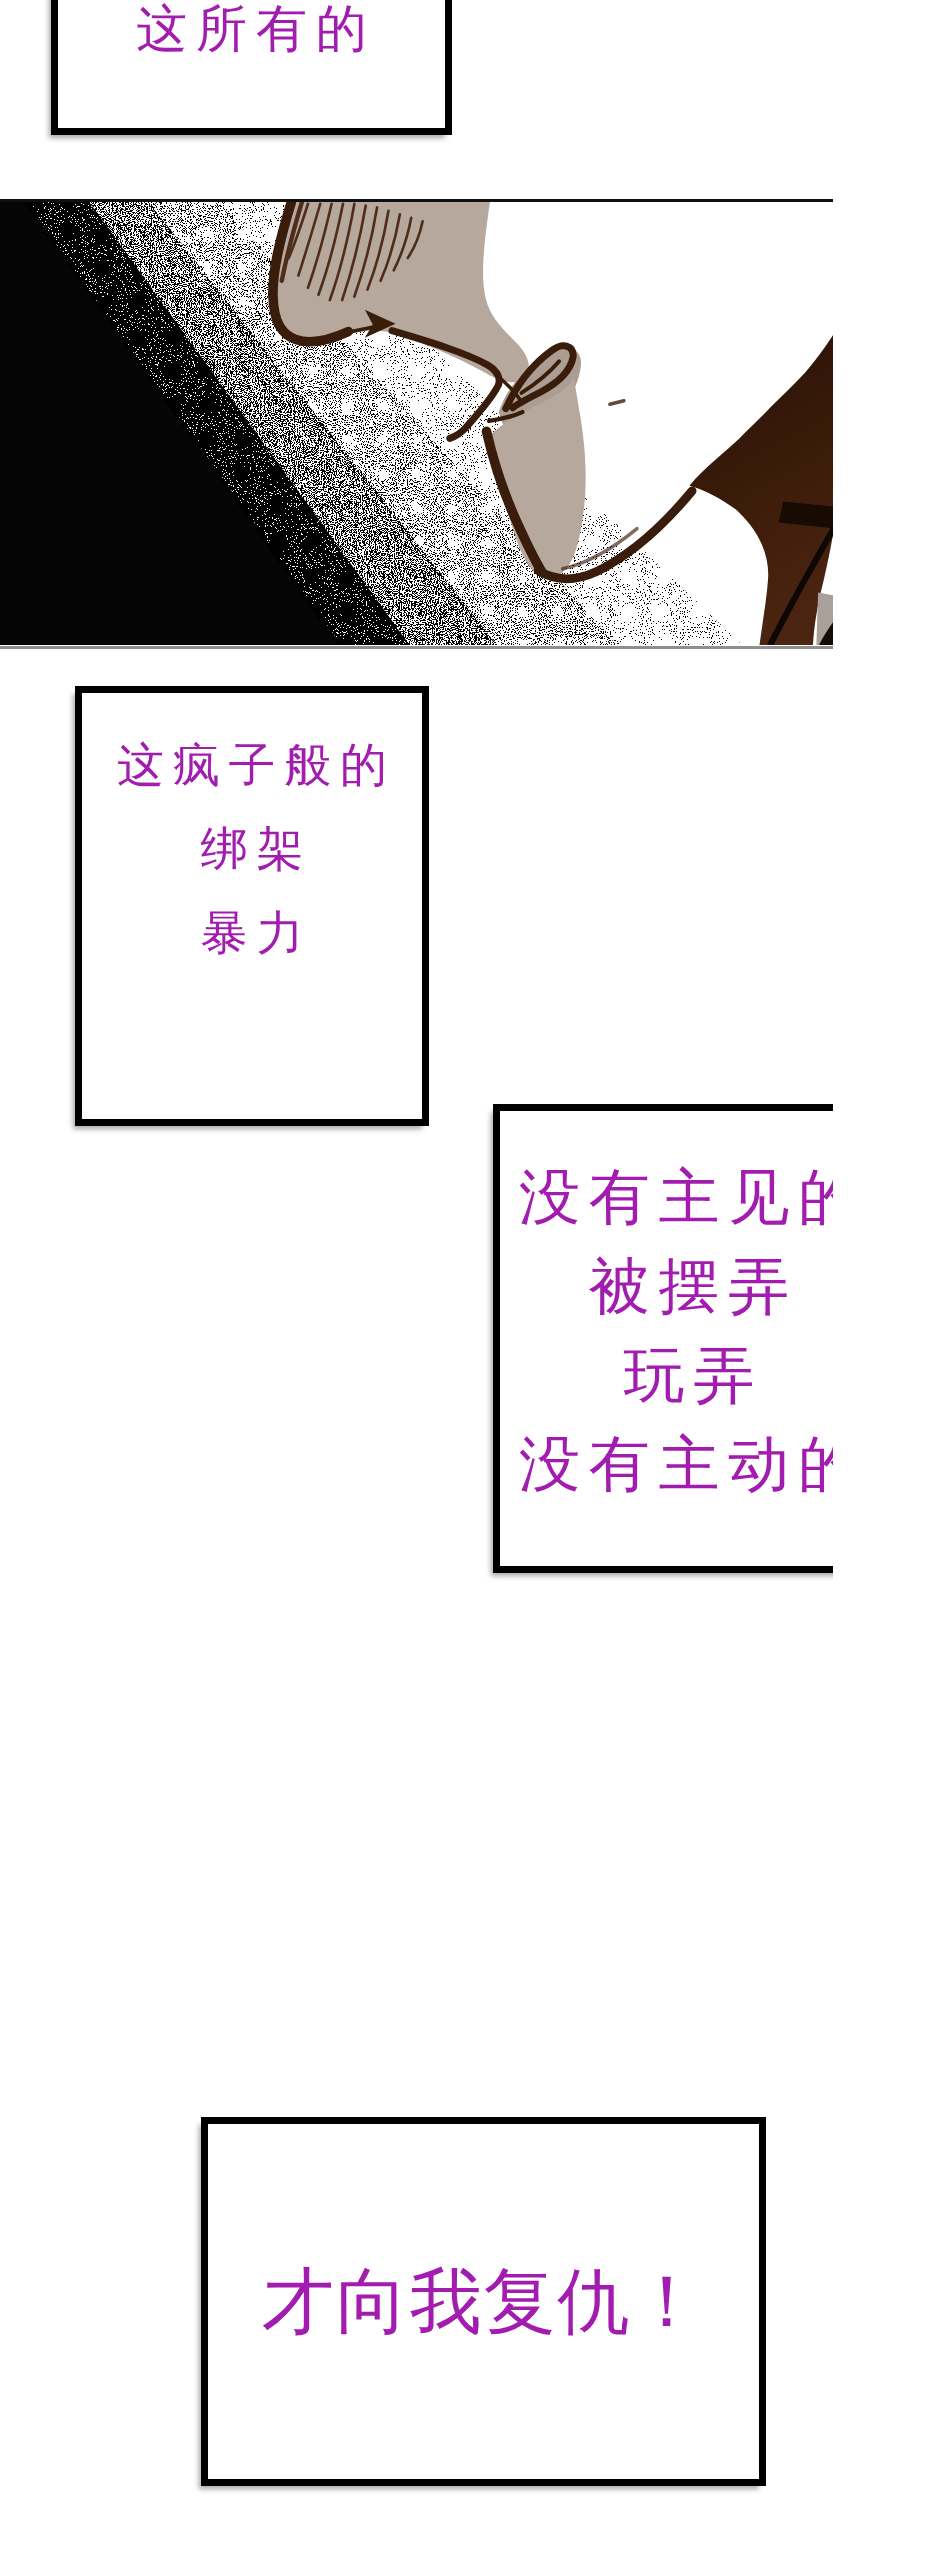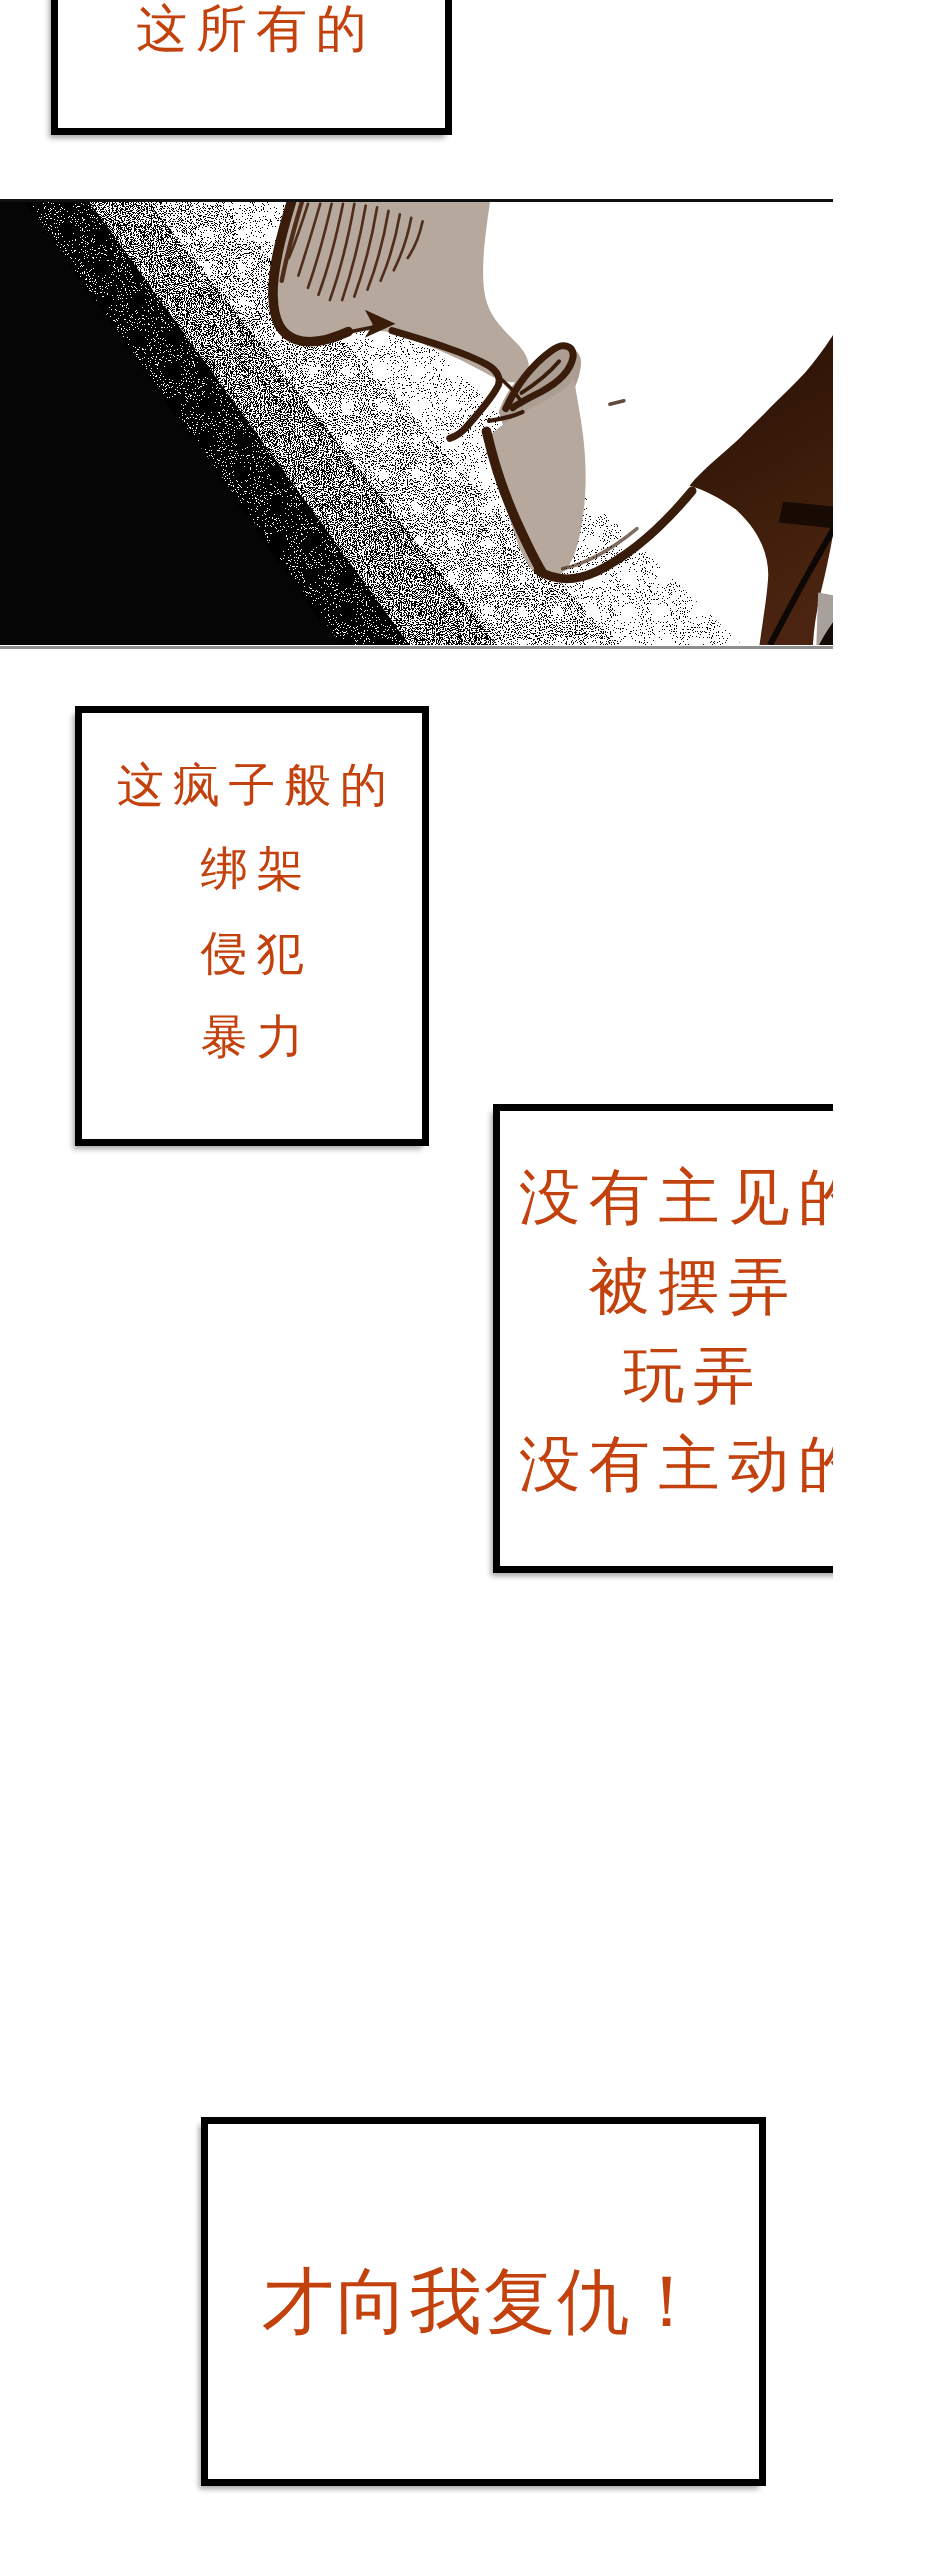--- a/index.html
+++ b/index.html
@@ -1,27 +1,27 @@
 <!DOCTYPE html>
 <html style="font-size:14px"><head>
 <meta charset="utf-8">
 <style>
   html,body{margin:0;padding:0;background:#ffffff;}
   #page{
     position:relative;width:833px;height:2576px;background:#ffffff;overflow:hidden;
-    font-family:"Liberation Sans","DejaVu Sans",sans-serif;color:#c2410c;
+    font-family:"Liberation Sans","DejaVu Sans",sans-serif;color:#a21caf;
   }
   .speech-box{
     position:absolute;background:#ffffff;border:7px solid #000;box-sizing:border-box;
     box-shadow:-4.4px 5.3px 5.3px -2.6px rgba(0,0,0,0.35);
     text-align:center;
   }
   .speech-box .ln{display:block;letter-spacing:8.8px;text-indent:8.8px;}
   #box1{left:51px;top:-72px;width:401px;height:207px;padding-top:67px;font-size:51px;line-height:54px;}
-  #box2{left:75px;top:686px;width:354px;height:440px;padding-top:30px;font-size:47px;line-height:84px;margin-top:20px;}
+  #box2{left:75px;top:686px;width:354px;height:440px;padding-top:30px;font-size:47px;line-height:84px;}
   #box3{left:493px;top:1104px;width:392px;height:469px;padding-top:42px;font-size:61px;line-height:89px;}
   #box4{left:158px;top:1635px;width:522px;height:359px;padding-top:37px;font-size:47px;line-height:84px;}
   #box5{left:201px;top:2117px;width:565px;height:369px;display:flex;align-items:center;justify-content:center;font-size:72px;}
   #box5 .ln{letter-spacing:1.8px;text-indent:0;}
   #panel{
     position:absolute;left:0;top:199px;width:945px;height:450px;box-sizing:border-box;
     border-top:3.5px solid #101010;border-bottom:3.5px solid #8f8f8f;background:#fff;
   }
   #panel svg{display:block;width:945px;height:443px;}
 </style>
@@ -162,21 +162,20 @@
         <path d="M 1080 172 C 1018 264 952 366 880 506" fill="none" stroke="#0d0806" stroke-width="7"></path>
         <polygon points="935,446 956,450 950,506 933,506" fill="#a7a09b"></polygon>
         <path fill="#150b05" d="M 1080 418 C 1040 452 1000 470 952 480 C 945 490 940 498 936 506 L 1080 506 Z"></path>
       </g>
     </svg>
   </div>
 
   <div id="box2" class="speech-box">
     <span class="ln">这疯子般的</span>
     <span class="ln">绑架</span>
-    <span class="ln">侵犯</span>
     <span class="ln">暴力</span>
   </div>
 
   <div id="box3" class="speech-box">
     <span class="ln">没有主见的</span>
     <span class="ln">被摆弄</span>
     <span class="ln">玩弄</span>
     <span class="ln">没有主动的</span>
   </div>
 

